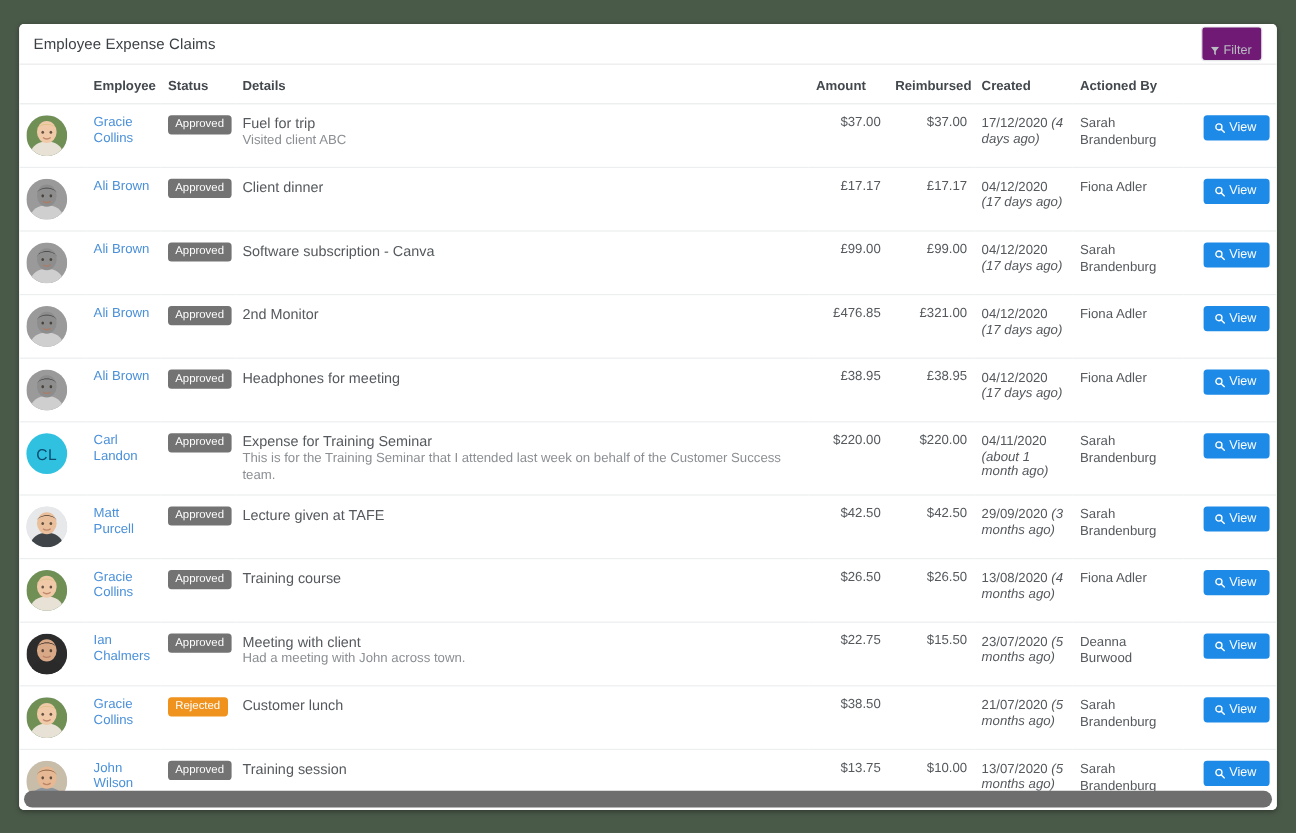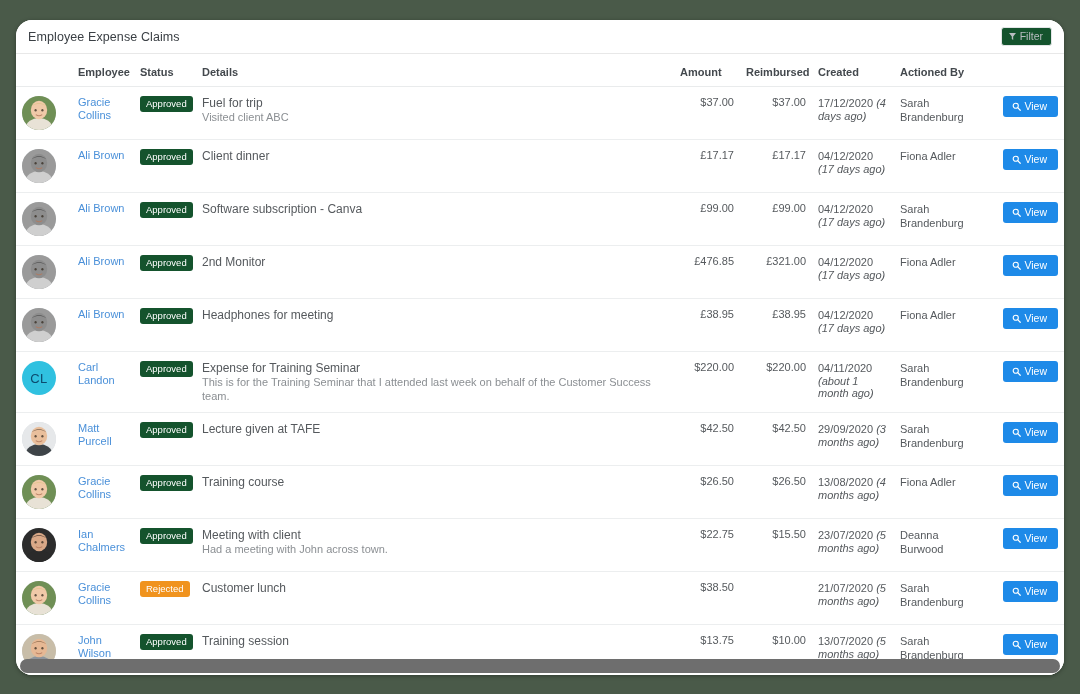--- a/index.html
+++ b/index.html
@@ -21,21 +21,21 @@
   }
 
   
   #card {
     position: absolute;
     left: 16px;
     top: 20px;
     width: 1048px;
     height: 655px;
     background: #ffffff;
-    border-radius: 16px;
+    border-radius: 4px;
     box-shadow: 0 1px 4px rgba(0,0,0,0.35);
     display: flex;
     flex-direction: column;
     overflow: hidden;
   }
 
   
   .card-header {
     height: 34px;
     min-height: 34px;
@@ -51,24 +51,24 @@
     color: #3b4045;
     font-weight: 400;
     letter-spacing: 0.1px;
   }
   .filter-btn {
     display: inline-flex;
     align-items: center;
     gap: 4px;
     border: 1px solid #e3e5e7;
     border-radius: 3px;
-    background: #14532d;
+    background: #701a75;
     color: #b9bdc1;
     font-size: 10.5px;
-    padding: 3px 8px 3px 7px;
+    padding: 14px 8px 3px 7px;
     cursor: pointer;
     line-height: 1;
   }
   .funnel {
     display: inline-block;
     width: 7px;
     height: 7px;
     position: relative;
   }
   .funnel svg { display: block; }
@@ -159,21 +159,21 @@
   .badge {
     display: inline-block;
     font-size: 9.5px;
     color: #ffffff;
     padding: 3px 6px 3px 6px;
     border-radius: 3px;
     line-height: 1;
     white-space: nowrap;
     font-weight: 400;
   }
-  .badge.approved { background: #14532d; }
+  .badge.approved { background: #737373; }
   .badge.rejected { background: #f0931e; }
 
   
   .detail-title {
     color: #55595d;
     font-size: 12px;
     line-height: 14px;
   }
   .detail-sub {
     color: #8b8f93;

